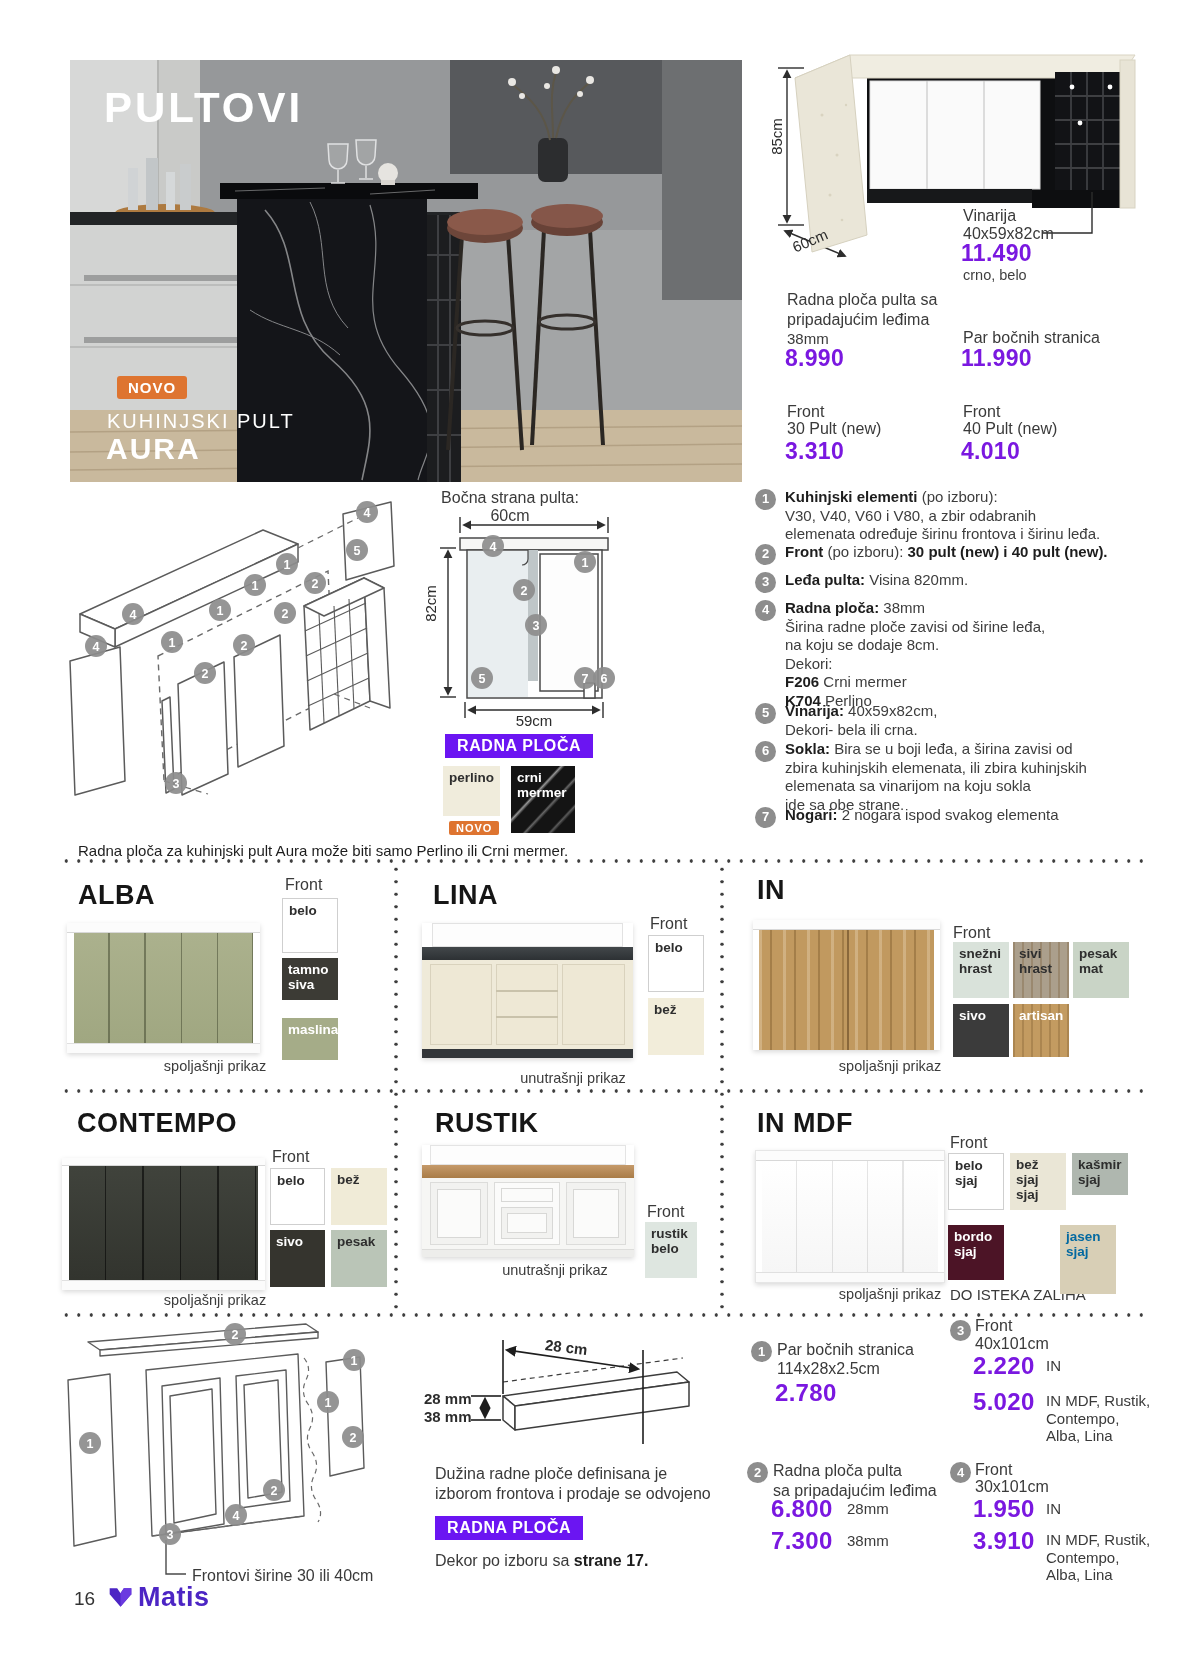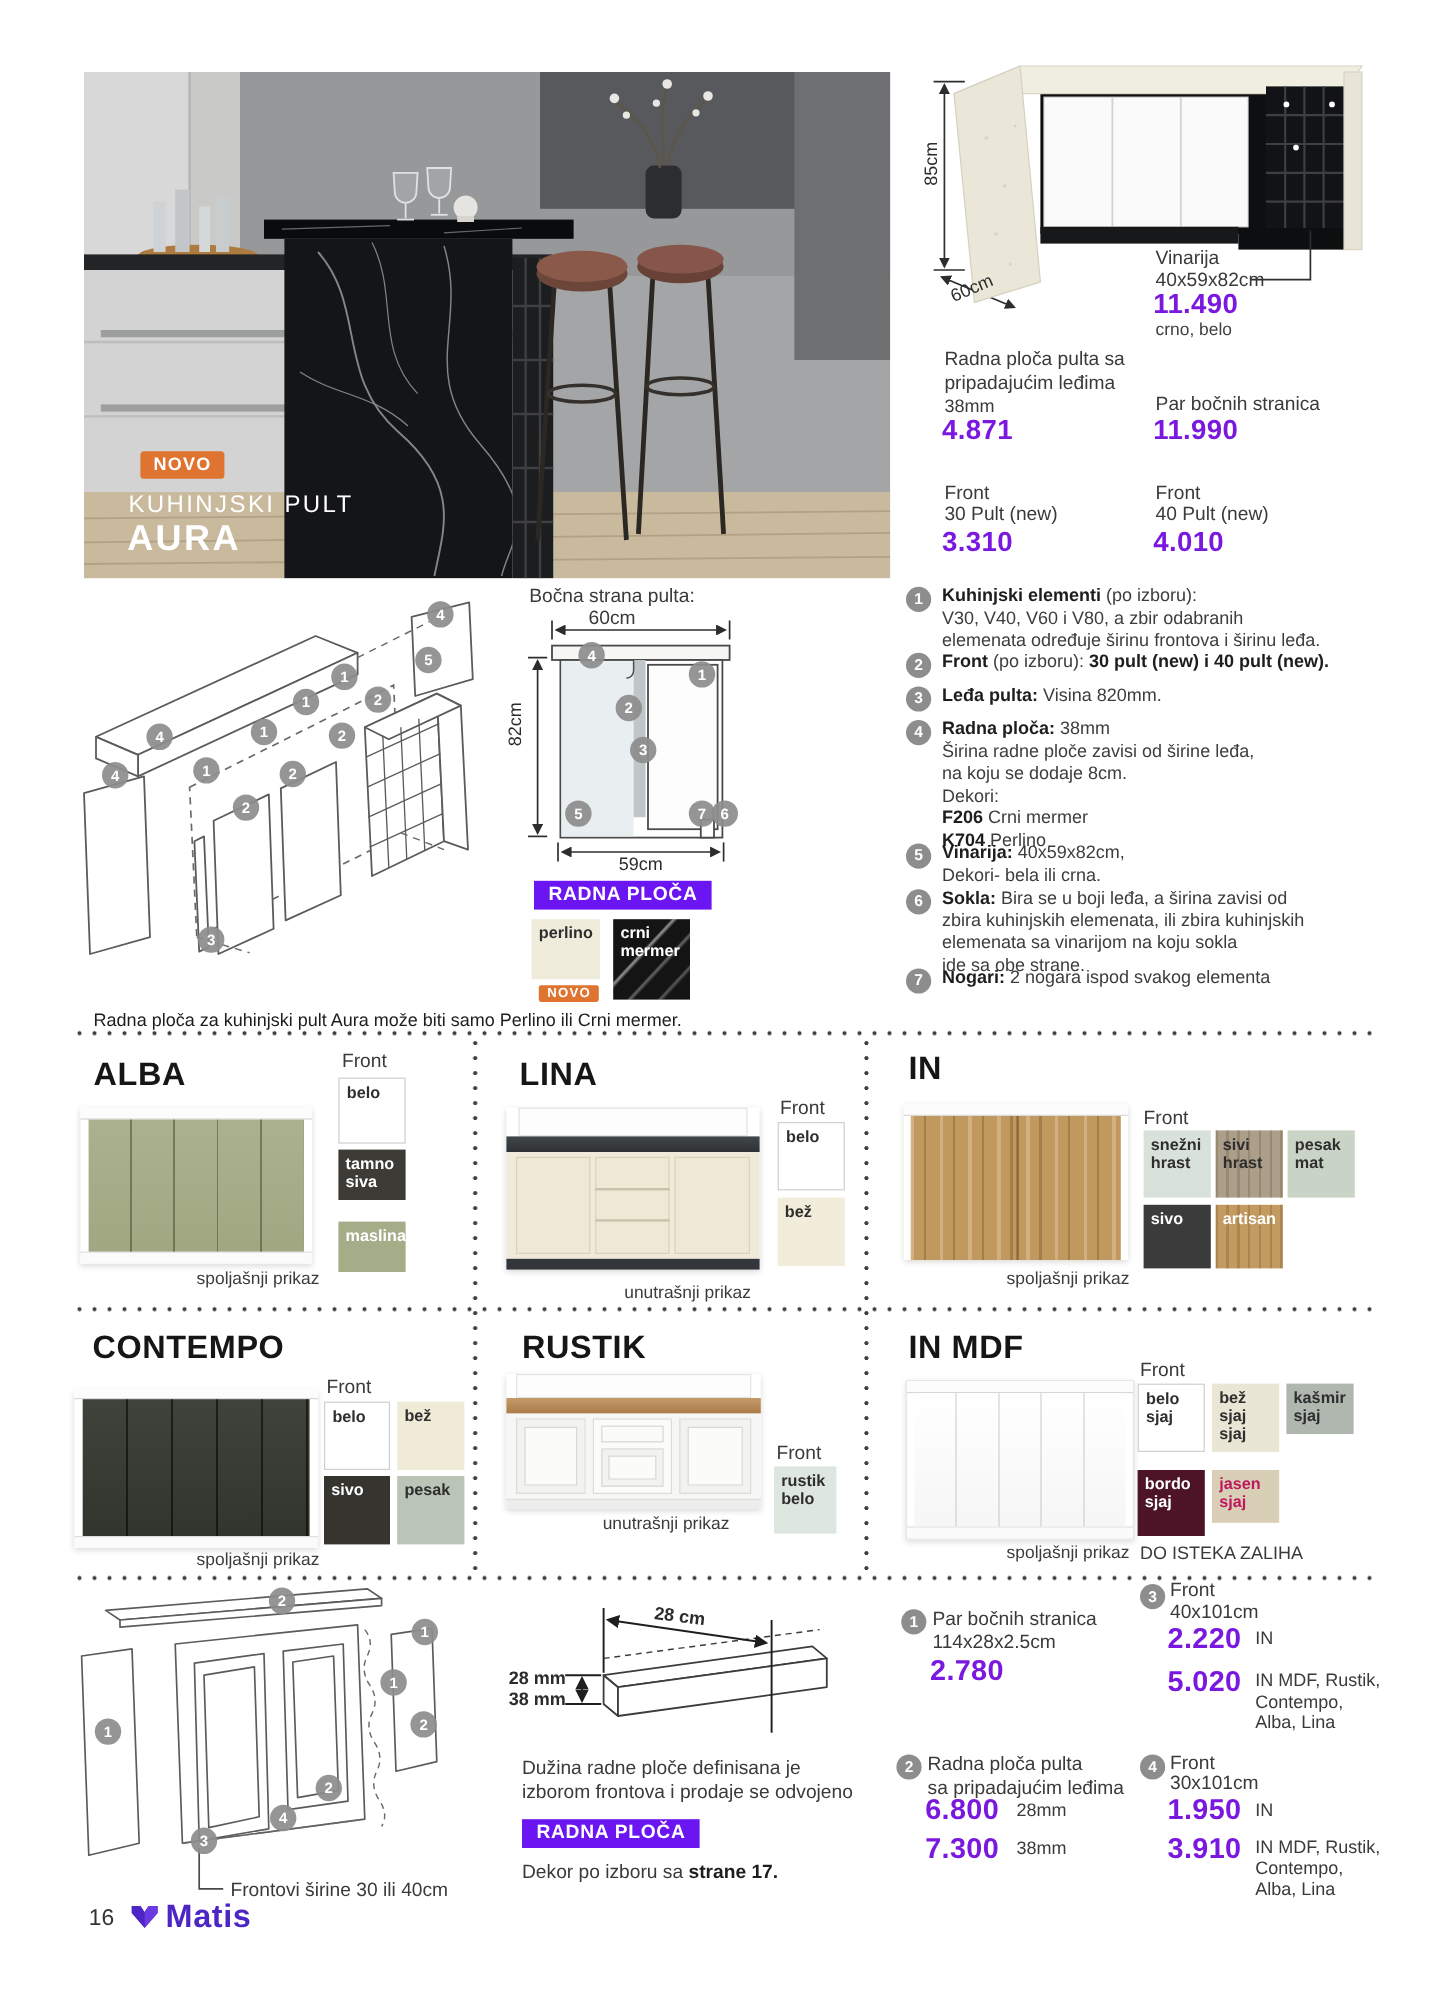--- a/index.html
+++ b/index.html
@@ -130,20 +130,21 @@
       </g>
       <g fill="#e9e7e3">
         <circle cx="442" cy="22" r="4"></circle>
           <circle cx="452" cy="36" r="3"></circle>
           <circle cx="520" cy="20" r="4"></circle>
           <circle cx="510" cy="34" r="3"></circle>
           <circle cx="486" cy="10" r="4"></circle>
           <circle cx="477" cy="26" r="3"></circle>
       </g>
     </svg>
+    <div class="abs hero-title" style="left:34px;top:24px">PULTOVI</div>
     <div class="abs" style="left:47px;top:316px"><span class="badge-novo">NOVO</span></div>
     <div class="abs hero-sub" style="left:37px;top:350px">KUHINJSKI PULT</div>
     <div class="abs hero-name" style="left:36px;top:372px">AURA</div>
   </div>
 
   <div class="abs" style="left:742px;top:45px;width:418px;height:215px">
     <svg viewBox="0 0 418 215" width="418" height="215">
       <defs>
         <marker id="ah2" viewBox="0 0 10 10" refX="8" refY="5" markerWidth="6.5" markerHeight="6.5" orient="auto-start-reverse">
             <path d="M0,0 L10,5 L0,10 z" fill="#2d2d2d"></path>
@@ -200,21 +201,21 @@
   </div>
   <div class="abs dim rot-90" style="left:746px;top:128px;width:60px;text-align:center">85cm</div>
   <div class="abs dim" style="left:778px;top:232px;width:64px;transform:rotate(-23deg);text-align:center">60cm</div>
   <div class="abs lbl" style="left:963px;top:206px">Vinarija</div>
   <div class="abs lbl" style="left:963px;top:224px">40x59x82cm</div>
   <div class="abs pnum" style="left:961px;top:240px">11.490</div>
   <div class="abs lbl-xs" style="left:963px;top:267px">crno, belo</div>
   <div class="abs lbl pre" style="left:787px;top:290px">Radna ploča pulta sa
 pripadajućim leđima</div>
   <div class="abs lbl-sm" style="left:787px;top:330px">38mm</div>
-  <div class="abs pnum" style="left:785px;top:345px">4.871</div>
+  <div class="abs pnum" style="left:785px;top:345px">8.990</div>
   <div class="abs lbl" style="left:963px;top:328px">Par bočnih stranica</div>
   <div class="abs pnum" style="left:961px;top:345px">11.990</div>
   <div class="abs lbl" style="left:787px;top:402px">Front</div>
   <div class="abs lbl" style="left:787px;top:419px">30 Pult (new)</div>
   <div class="abs pnum" style="left:785px;top:438px">3.310</div>
   <div class="abs lbl" style="left:963px;top:402px">Front</div>
   <div class="abs lbl" style="left:963px;top:419px">40 Pult (new)</div>
   <div class="abs pnum" style="left:961px;top:438px">4.010</div>
 
   <div class="abs" style="left:58px;top:486px;width:337px;height:310px">
@@ -520,21 +521,21 @@
   <div class="abs lbl-sm" style="left:950px;top:1286px;width:170px">DO ISTEKA ZALIHA</div>
   <div class="abs front-lbl" style="left:950px;top:1134px">Front</div>
   <div class="swatch bordered" style="left: 948px; top: 1153px; height: 57px; background-color: rgb(255, 255, 255); color: rgb(46, 46, 46);">belo
 sjaj</div>
   <div class="swatch" style="left: 1010px; top: 1153px; height: 57px; background-color: rgb(234, 230, 214); color: rgb(46, 46, 46);">bež sjaj
 sjaj</div>
   <div class="swatch" style="left: 1072px; top: 1153px; height: 42px; background-color: rgb(175, 183, 175); color: rgb(46, 46, 46);">kašmir
 sjaj</div>
   <div class="swatch" style="left: 948px; top: 1225px; height: 55px; background-color: rgb(76, 20, 38); color: rgb(255, 255, 255);">bordo
 sjaj</div>
-  <div class="swatch" style="left: 1010px; top: 1225px; height: 44px; background-color: rgb(216, 207, 182); color: #be185d;">jasen
+  <div class="swatch" style="left: 1060px; top: 1225px; height: 69px; background-color: rgb(216, 207, 182); color: #0369a1;">jasen
 sjaj</div>
 
   <div class="abs" style="left:58px;top:1318px;width:314px;height:268px">
     <svg viewBox="0 0 314 268" width="314" height="268">
       <g fill="#fff" stroke="#5b5b5b" stroke-width="1.4" stroke-linejoin="round">
         <polygon points="30,24 248,6 260,14 42,32"></polygon>
         <polygon points="42,32 260,14 260,20 42,38"></polygon>
         <polygon points="10,62 52,56 58,218 16,228"></polygon>
         <polygon points="268,44 302,39 306,150 272,158"></polygon>
         <polygon points="88,52 240,36 246,198 94,218"></polygon>

